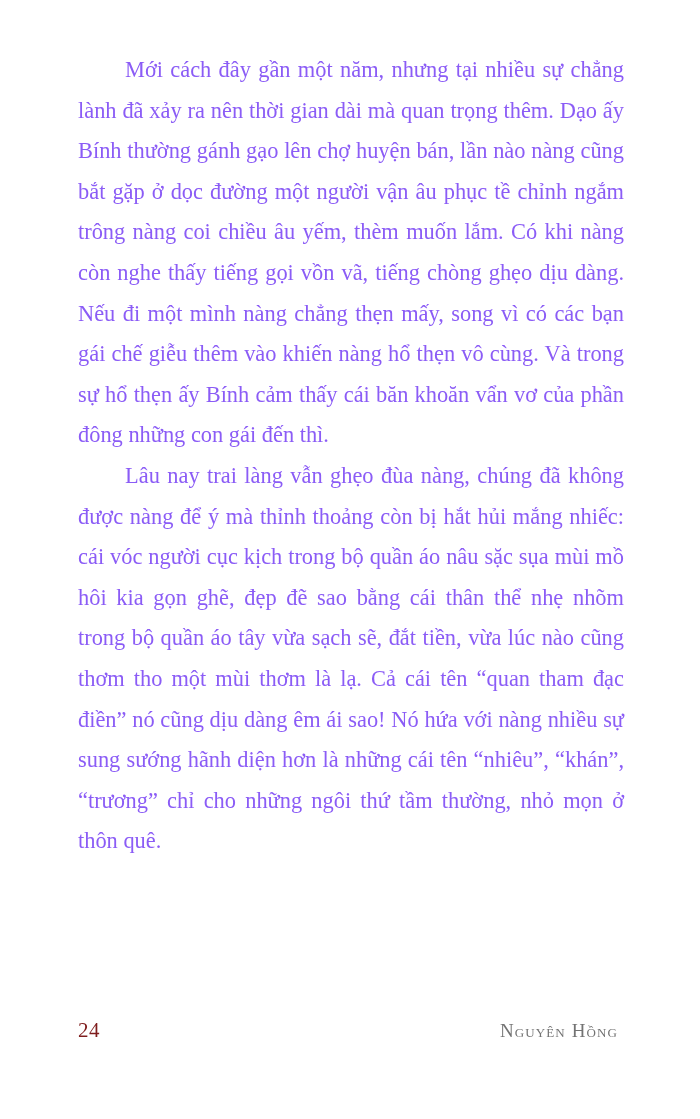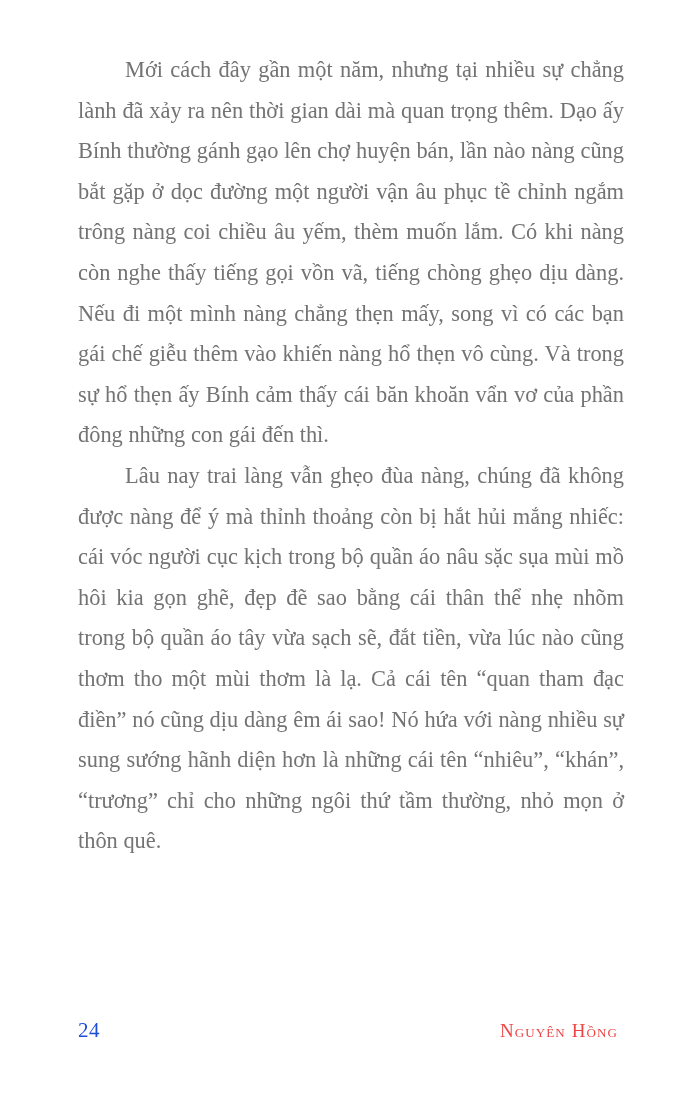--- a/index.html
+++ b/index.html
@@ -16,47 +16,47 @@
     box-sizing: border-box;
   }
   .text-block {
     position: absolute;
     left: 78px;
     top: 50px;
     width: 546px;
     font-family: "Liberation Serif", "DejaVu Serif", serif;
     font-size: 22.4px;
     line-height: 40.6px;
-    color: #737373;
+    color: #8b5cf6;
     text-align: justify;
     text-justify: inter-word;
   }
   .para {
     margin: 0;
     text-indent: 2.1em;
   }
   .footer {
     position: absolute;
     left: 78px;
     right: 78px;
     top: 1018px;
     height: 30px;
     font-family: "Liberation Serif", "DejaVu Serif", serif;
     display: flex;
     align-items: baseline;
     justify-content: space-between;
   }
   .folio {
     font-size: 21px;
-    color: #1d4ed8;
+    color: #7f1d1d;
     letter-spacing: 0.5px;
   }
   .running-head {
     font-size: 19px;
-    color: #ef4444;
+    color: #737373;
     font-variant: small-caps;
     letter-spacing: 1.1px;
     padding-right: 4px;
   }
 </style>
 </head>
 <body>
 
 <div class="page">
 

